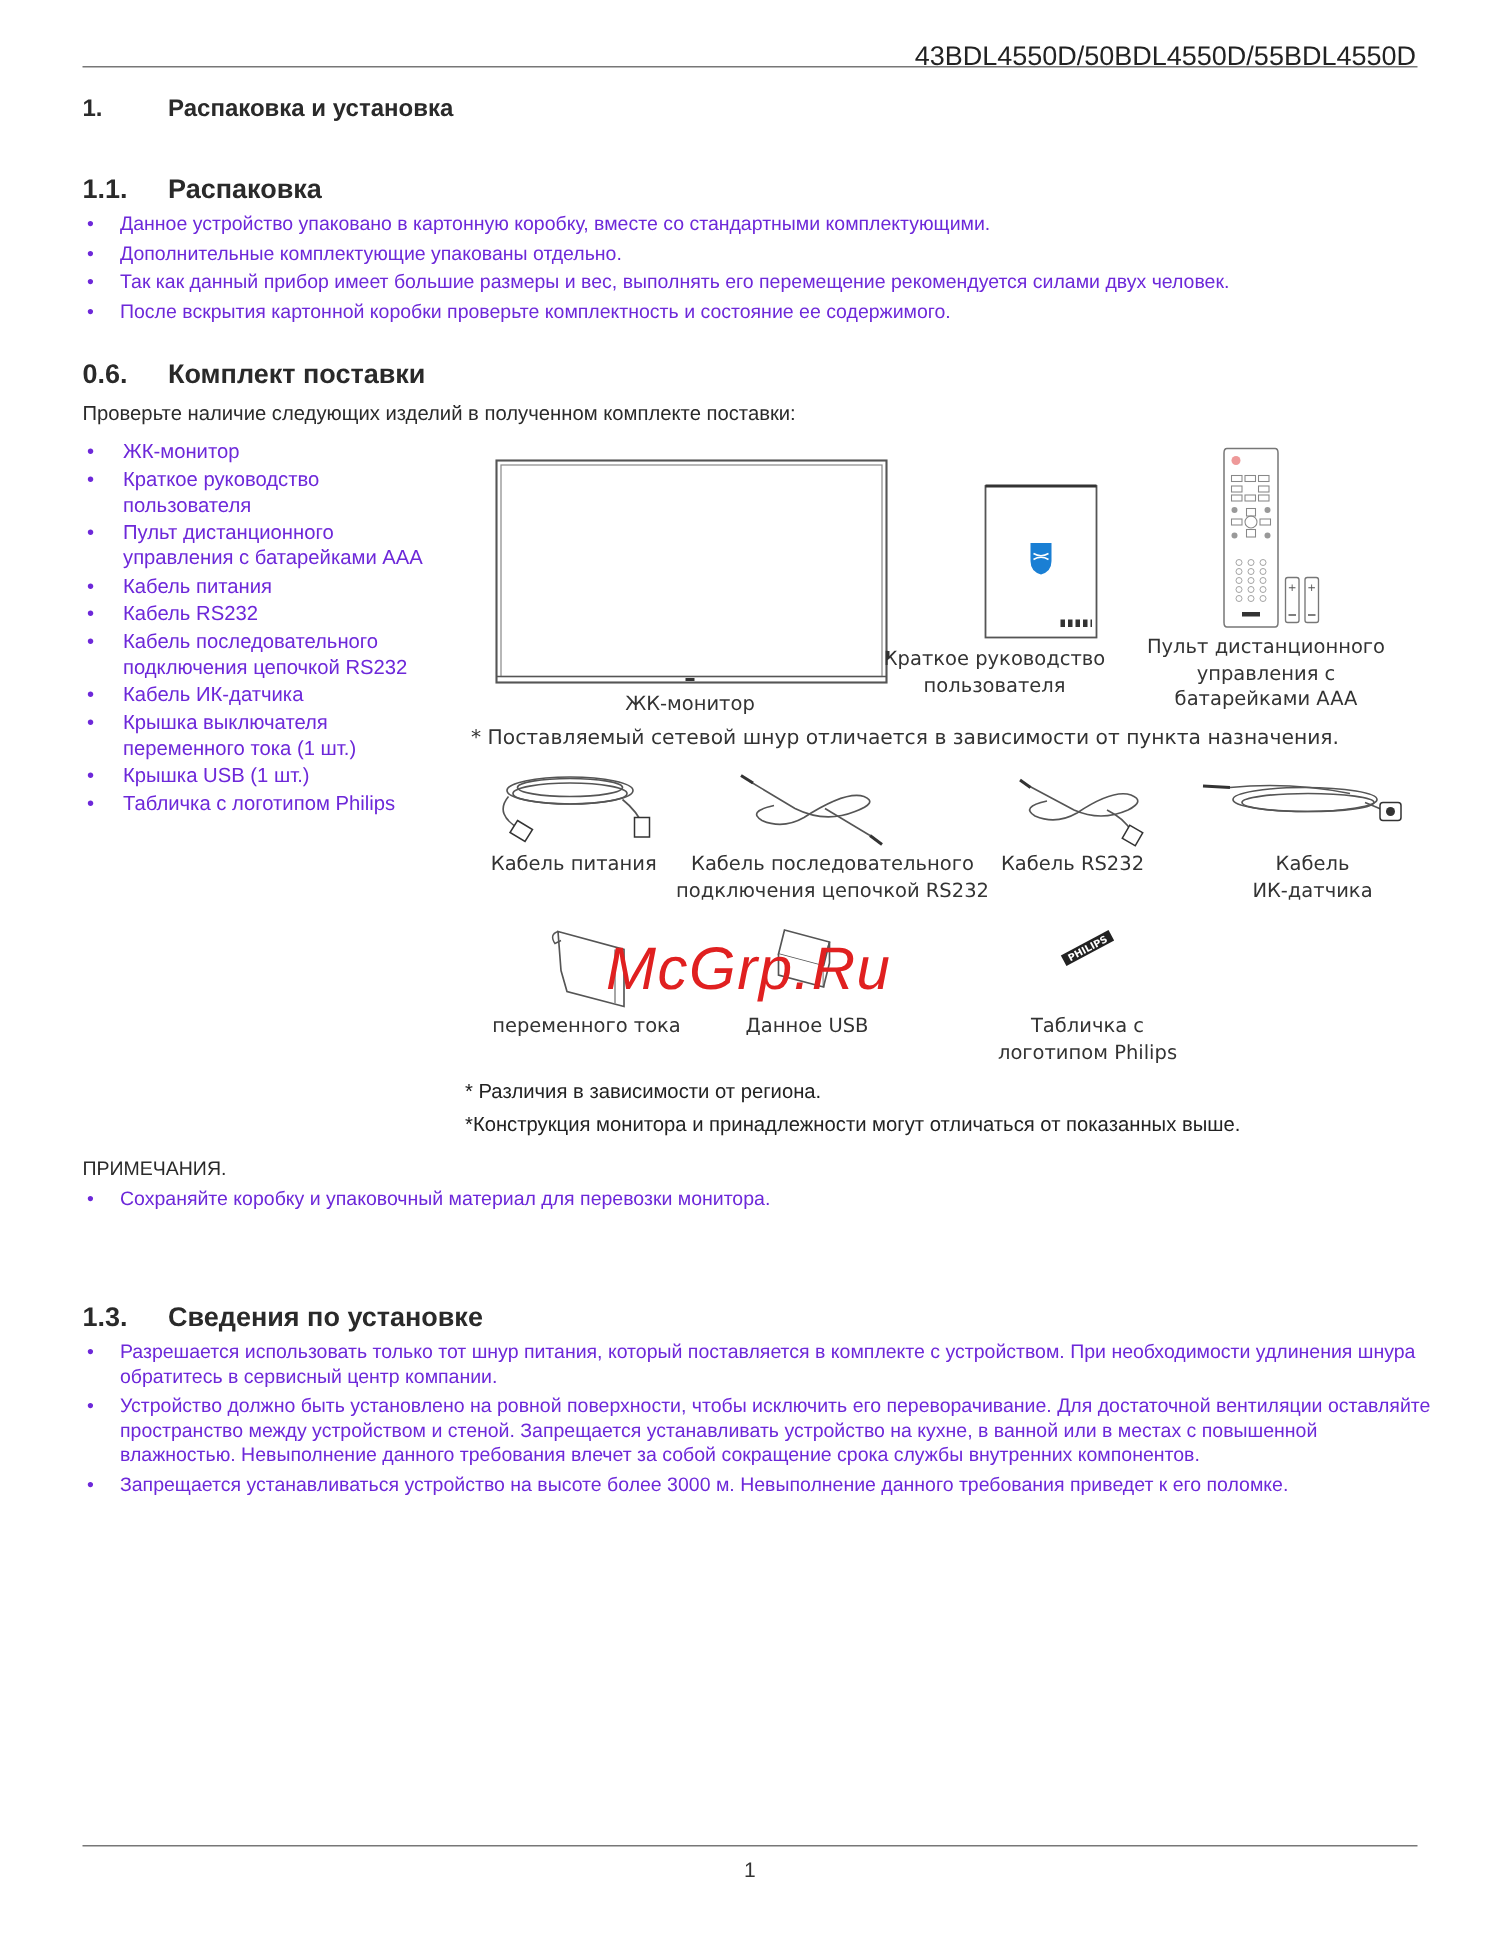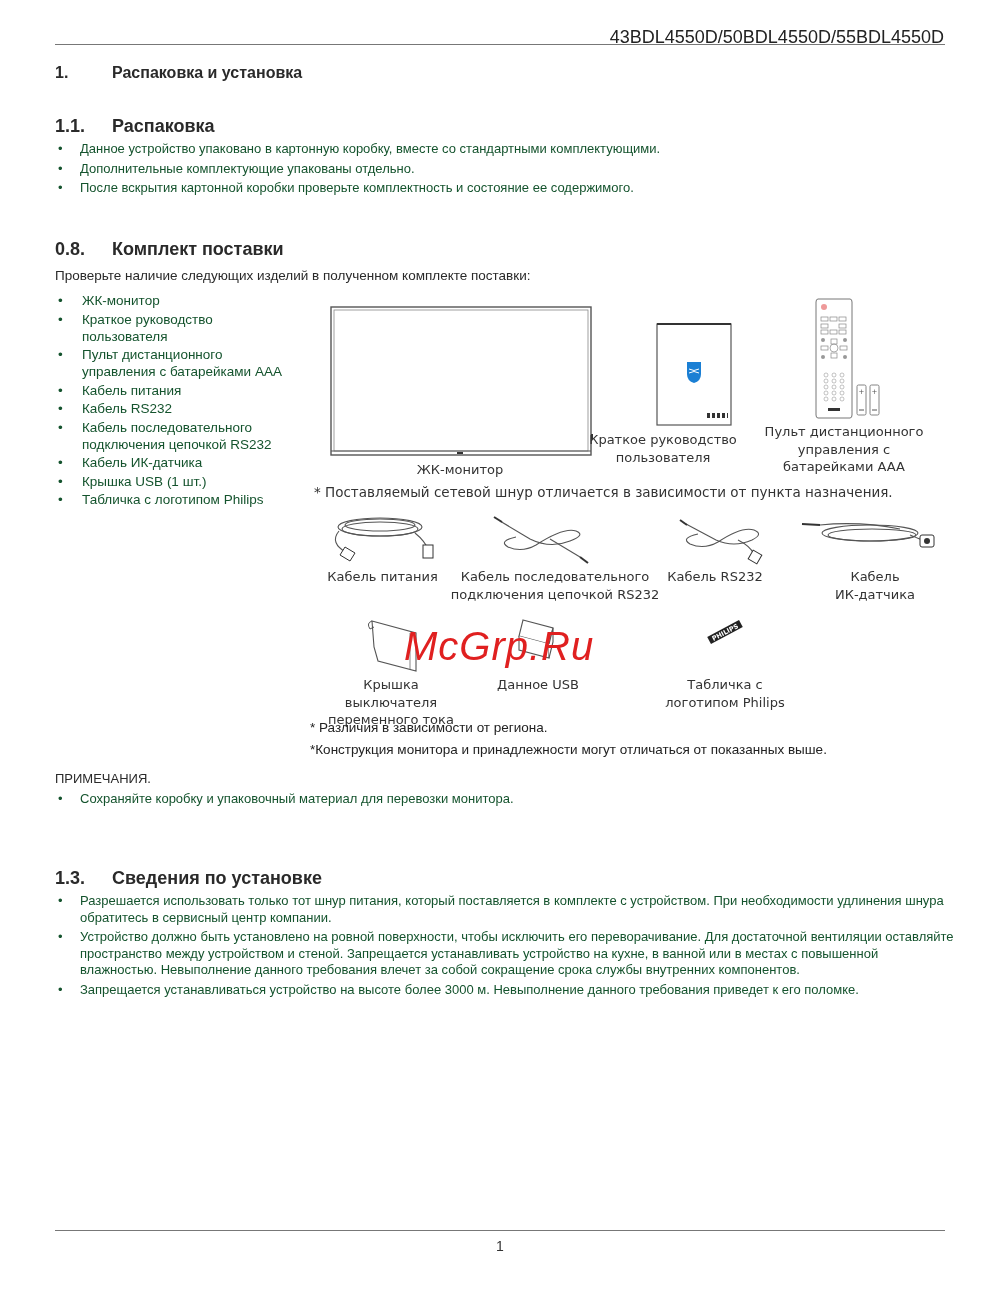--- a/index.html
+++ b/index.html
@@ -7,21 +7,21 @@
          font-family:"Liberation Sans", sans-serif; color:#222; }
   .abs { position:absolute; }
   .hdr-line { left:55px; top:44px; width:890px; height:0; border-top:1px solid #777; }
   .hdr-text { right:56px; top:27px; font-size:18px; color:#222; }
   .h1 { left:55px; top:64px; font-size:16px; font-weight:bold; color:#2a2a2a; }
   .h1 .num { display:inline-block; width:57px; }
   .h2 { font-size:18px; font-weight:bold; color:#2a2a2a; }
   .h2 .num { display:inline-block; width:57px; }
   .p { font-size:13px; line-height:17px; color:#2a2a2a; }
   ul.bl { list-style:none; margin:0; padding:0; }
-  ul.bl li { position:relative; padding-left:25px; font-size:13px; line-height:16.5px; margin-bottom:3px; color:#14532d; }
+  ul.bl li { position:relative; padding-left:25px; font-size:13px; line-height:16.5px; margin-bottom:3px; color:#6d28d9; }
   ul.bl li::before { content:"•"; position:absolute; left:3px; top:0; }
   ul.narrow li { padding-left:27px; font-size:13.5px; line-height:17px; margin-bottom:1.5px; }
   .cap { font-family:"DejaVu Sans", sans-serif; font-size:13px; line-height:17.5px; text-align:center; color:#333; }
   .note { font-size:13.5px; color:#222; }
   .watermark { left:404px; top:624px; font-size:40px; font-style:italic; color:#e02020; letter-spacing:1px; font-family:"Liberation Sans", sans-serif; }
   .foot-line { left:55px; top:1230px; width:890px; border-top:1px solid #777; }
   .pagenum { left:496px; top:1238px; font-size:14px; color:#333; }
   svg { overflow:visible; }
 </style>
 </head>
@@ -33,36 +33,38 @@
 <div class="abs h1">
   <span class="num">1.</span><span>Распаковка и установка</span>
 </div>
 
 <div class="abs h2" style="left:55px; top:116px;">
   <span class="num">1.1.</span><span>Распаковка</span>
 </div>
 <ul class="abs bl" style="left:55px; top:141px; width:890px;">
   <li>Данное устройство упаковано в картонную коробку, вместе со стандартными комплектующими.</li>
   <li>Дополнительные комплектующие упакованы отдельно.</li>
+  <li>Так как данный прибор имеет большие размеры и вес, выполнять его перемещение рекомендуется силами двух человек.</li>
   <li>После вскрытия картонной коробки проверьте комплектность и состояние ее содержимого.</li>
 </ul>
 
 <div class="abs h2" style="left:55px; top:239px;">
-  <span class="num">0.8.</span><span>Комплект поставки</span>
+  <span class="num">0.6.</span><span>Комплект поставки</span>
 </div>
 <div class="abs p" style="left:55px; top:267px; font-size:13.5px;">Проверьте наличие следующих изделий в полученном комплекте поставки:</div>
 
 <ul class="abs bl narrow" style="left:55px; top:292px; width:240px;">
   <li>ЖК-монитор</li>
   <li>Краткое руководство пользователя</li>
   <li>Пульт дистанционного управления с батарейками AAA</li>
   <li>Кабель питания</li>
   <li>Кабель RS232</li>
   <li>Кабель последовательного подключения цепочкой RS232</li>
   <li>Кабель ИК-датчика</li>
+  <li>Крышка выключателя переменного тока (1 шт.)</li>
   <li>Крышка USB (1 шт.)</li>
   <li>Табличка с логотипом Philips</li>
 </ul>
 
 <svg class="abs" style="left:330px; top:306px;" width="264" height="152">
   <rect x="1" y="1" width="260" height="148" fill="#fff" stroke="#555" stroke-width="1.4"></rect>
   <rect x="4" y="4" width="254" height="141" fill="none" stroke="#888" stroke-width="0.8"></rect>
   <line x1="1" y1="145" x2="261" y2="145" stroke="#555" stroke-width="1"></line>
   <rect x="127" y="146" width="6" height="2" fill="#333"></rect>
   <rect x="261" y="128" width="2" height="5" fill="#333"></rect>
@@ -212,21 +214,20 @@
 <svg class="abs" style="left:705px; top:620px;" width="40" height="24">
   <g transform="rotate(-28 20 12)">
     <rect x="2" y="8" width="36" height="8" fill="#222"></rect>
     <text x="20" y="14.5" font-size="6.5" font-weight="bold" text-anchor="middle" fill="#fff" font-family="DejaVu Sans, sans-serif">PHILIPS</text>
   </g>
 </svg>
 
 <div class="abs watermark">McGrp.Ru</div>
 
 <div class="abs cap" style="left:316px; top:676px; width:150px;">
-  <div>Крышка выключателя</div>
   <div>переменного тока</div>
 </div>
 <div class="abs cap" style="left:488px; top:676px; width:100px;">Данное USB</div>
 <div class="abs cap" style="left:655px; top:676px; width:140px;">
   <div>Табличка с</div>
   <div>логотипом Philips</div>
 </div>
 
 <div class="abs note" style="left:310px; top:720px;">* Различия в зависимости от региона.</div>
 <div class="abs note" style="left:310px; top:742px;">*Конструкция монитора и принадлежности могут отличаться от показанных выше.</div>

